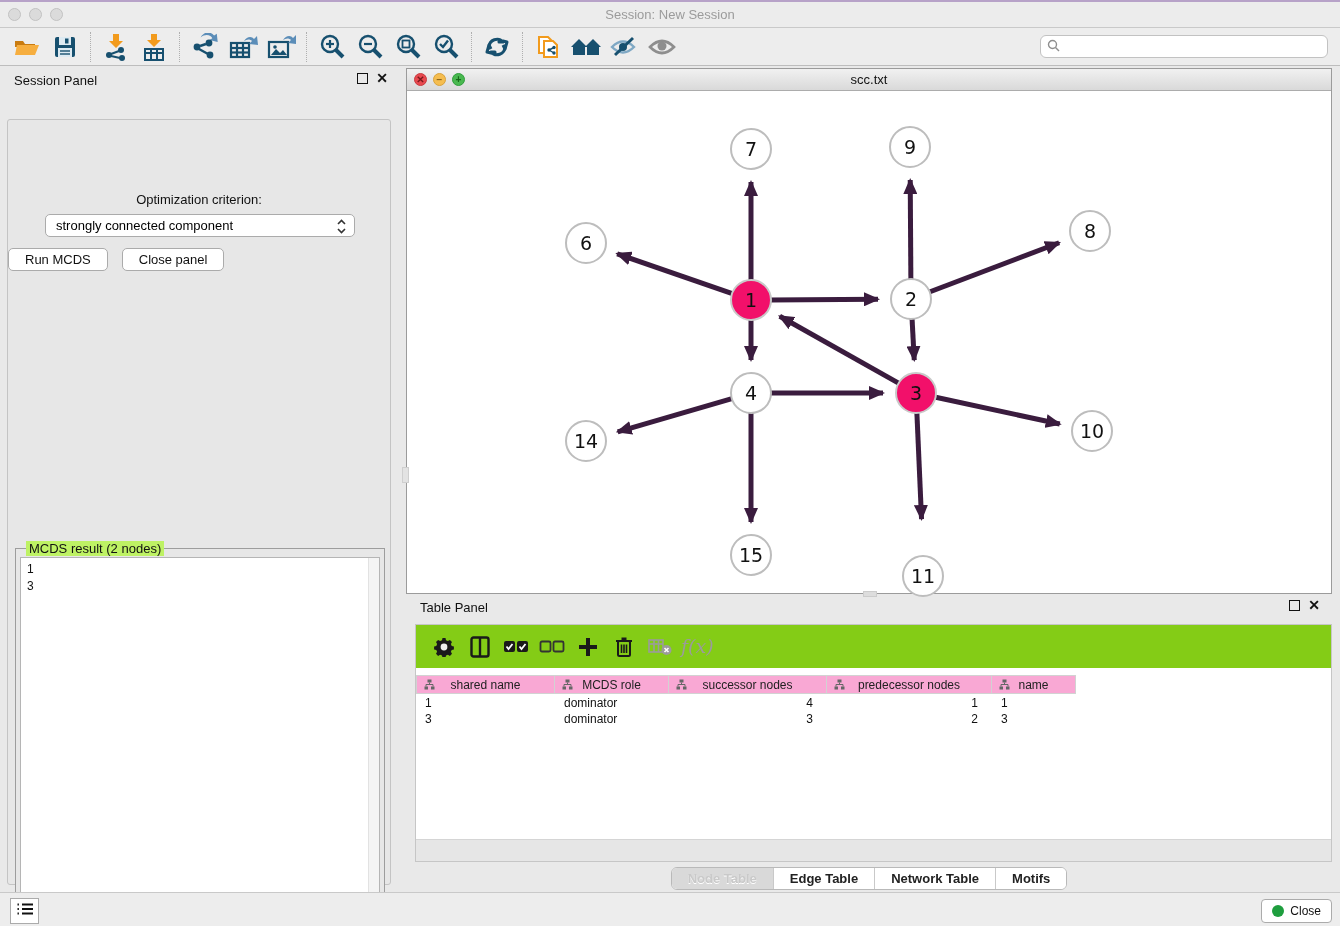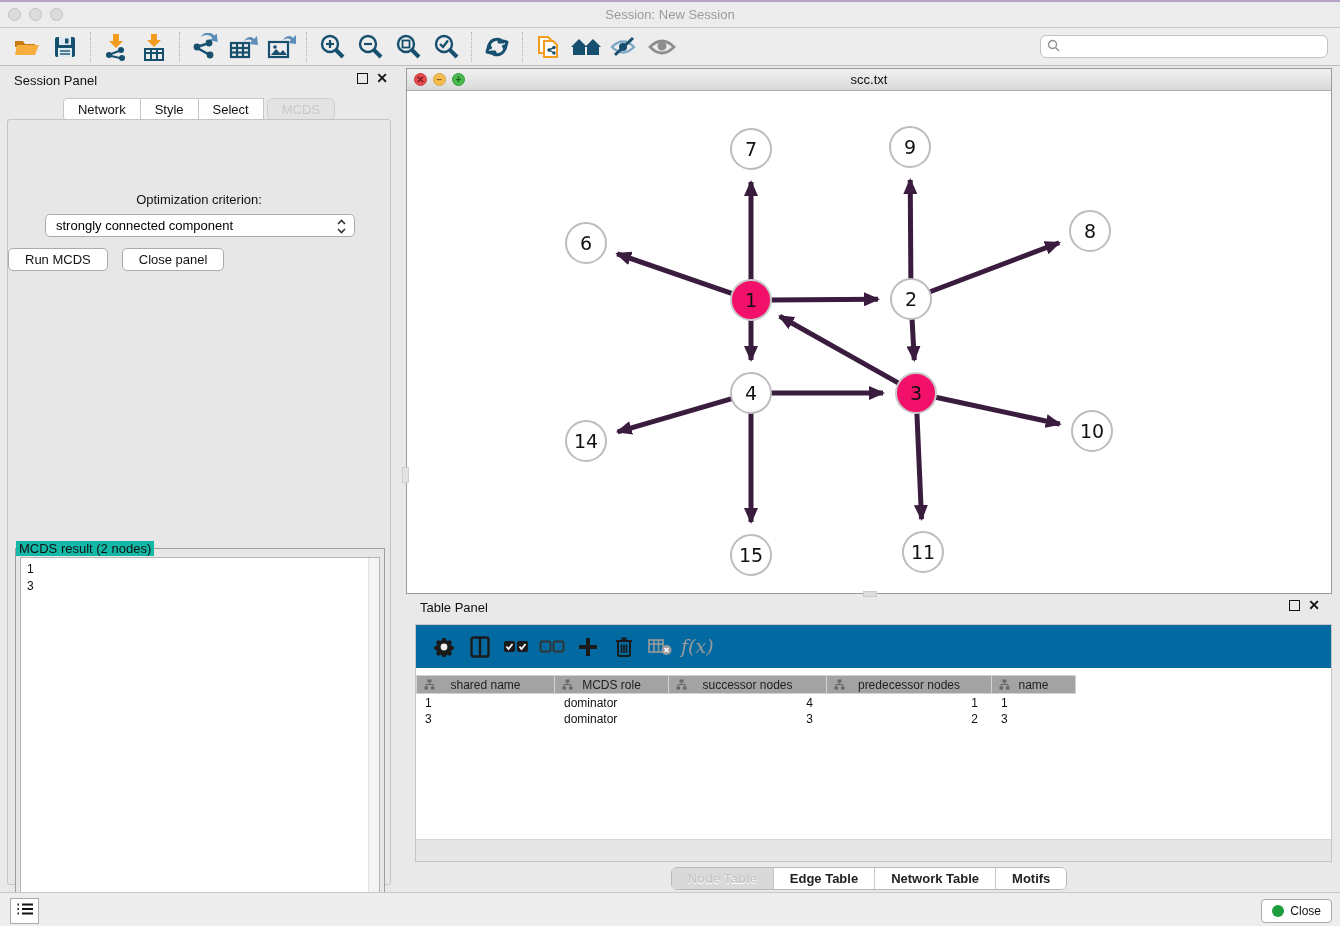--- a/index.html
+++ b/index.html
@@ -31,21 +31,21 @@
   .cp-tab { font-size:13px; padding:3px 14px; background:#FFF; border:1px solid #C6C6C6; border-left:none; color:#111; }
   .cp-tab:first-child { border-left:1px solid #C6C6C6; border-radius:4px 0 0 4px; }
   .cp-tab.sel { background:#E3E3E3; color:#C9C9C9; border-radius:6px; border:1px solid #CFCFCF; margin-left:3px; }
   .cp-pane { position:absolute; left:7px; top:53px; width:384px; height:766px; background:#E7E7E7; border:1px solid #C4C4C4; border-radius:3px; }
   .opt-label { position:absolute; left:0; width:100%; top:72px; text-align:center; font-size:13px; color:#111; }
   .dropdown { position:absolute; left:37px; top:94px; width:310px; height:23px; background:#FFF; border:1px solid #ABABAB; border-radius:5px; display:flex; align-items:center; padding-left:10px; font-size:13px; }
   .dd-stepper { position:absolute; right:7px; top:3px; }
   .btn-row { position:absolute; left:0; top:128px; width:100%; display:flex; justify-content:flex-start; gap:14px; }
   .push-btn { background:#FFF; border:1px solid #ABABAB; border-radius:5px; font-size:13px; padding:3px 16px; color:#111; }
   .result-box { position:absolute; left:7px; top:428px; width:370px; height:382px; border:1px solid #9D9D9D; background:#E7E7E7; }
-  .result-legend { position:absolute; left:0; top:-8px; background:#14b8a6; padding:0 3px; font-size:13px; color:#111; }
+  .result-legend { position:absolute; left:10px; top:-8px; background:#bef264; padding:0 3px; font-size:13px; color:#111; }
   .result-inner { position:absolute; left:4px; top:8px; right:4px; bottom:5px; background:#FFF; border:1px solid #B5B5B5; }
   .result-text { position:absolute; left:6px; top:3px; font-size:12px; color:#111; white-space:pre; line-height:17px; }
   .result-scroll { position:absolute; right:0; top:0; width:11px; bottom:0; background:#F4F4F4; border-left:1px solid #E2E2E2; }
 
   
   .net-window { position:absolute; left:406px; top:66px; width:926px; height:526px; border:1px solid #9B9B9B; background:#FFF; }
   .net-titlebar { position:absolute; left:0; top:0; width:100%; height:22px; background:linear-gradient(#F1F1F1,#D9D9D9); border-bottom:1px solid #ACACAC; }
   .net-lights { position:absolute; left:7px; top:4px; display:flex; gap:6px; }
   .light { width:13px; height:13px; border-radius:50%; font-size:10px; font-weight:bold; display:flex; align-items:center; justify-content:center; color:rgba(60,0,0,.65); }
   .light.red { background:#E8494F; border:1px solid #C93B40; }
@@ -54,24 +54,24 @@
   .net-title { position:absolute; left:0; right:0; top:3px; text-align:center; font-size:13px; color:#111; }
   .net-canvas { position:absolute; left:0; top:22px; width:924px; height:502px; background:#FFF; }
   .gnode { position:absolute; width:42px; height:42px; border-radius:50%; background:#FFF; border:2px solid #BDBDBD; display:flex; align-items:center; justify-content:center; font-size:19px; color:#111; font-family:"DejaVu Sans", sans-serif; }
   .gnode.hl { background:#F2106A; border-color:#C9C9C9; }
   .grip-left { position:absolute; left:-5px; top:398px; width:7px; height:16px; background:#E3E3E3; border:1px solid #CFCFCF; }
   .grip-bottom { position:absolute; left:456px; bottom:-4px; width:14px; height:6px; background:#DDD; border:1px solid #CCC; }
 
   
   .table-panel { position:absolute; left:406px; top:595px; width:926px; height:295px; }
   .tp-inner { position:absolute; left:9px; top:27px; right:0; height:238px; background:#FFF; border:1px solid #C6C6C6; }
-  .tp-toolbar { position:absolute; left:0; top:0; width:100%; height:43px; background:#0369a1; display:flex; align-items:center; padding-left:10px; }
+  .tp-toolbar { position:absolute; left:0; top:0; width:100%; height:43px; background:#84cc16; display:flex; align-items:center; padding-left:10px; }
   .tp-icon { width:36px; height:30px; display:flex; align-items:center; justify-content:center; }
   .thead { position:absolute; left:0; top:50px; height:19px; display:flex; }
-  .th { background:#a3a3a3; border:1px solid #D2D2D2; border-left:none; height:19px; display:flex; align-items:center; font-size:12px; color:#222; position:relative; justify-content:center; }
+  .th { background:#f9a8d4; border:1px solid #D2D2D2; border-left:none; height:19px; display:flex; align-items:center; font-size:12px; color:#222; position:relative; justify-content:center; }
   .th:first-child { border-left:1px solid #D2D2D2; }
   .th svg { position:absolute; left:7px; }
   .trow { position:absolute; left:0; height:16px; display:flex; font-size:12px; color:#111; }
   .td { height:16px; display:flex; align-items:center; }
   .tp-graybar { position:absolute; left:0; bottom:0; width:100%; height:22px; background:#E6E6E6; border-top:1px solid #D5D5D5; }
   .tp-tabs { position:absolute; left:0; bottom:-24px; width:100%; display:flex; justify-content:center; }
   .tp-tabgroup { display:flex; border:1px solid #B9B9B9; border-radius:6px; overflow:hidden; background:#FFF; }
   .tp-tab { font-size:13px; font-weight:bold; padding:3px 16px; color:#222; border-left:1px solid #C9C9C9; background:#FFF; }
   .tp-tab:first-child { border-left:none; }
   .tp-tab.sel { background:#D9D9D9; color:#C9C9C9; text-shadow:0 1px 0 #FFF; }
@@ -252,26 +252,20 @@
   </div>
 
   <div class="control-panel">
     <div class="cp-header">
       <span class="panel-title">Session Panel</span>
       <span class="panel-btns">
         <span class="float-btn"></span>
         <span class="close-btn">✕</span>
       </span>
     </div>
-    <div class="cp-tabs" id="cp-tabs">
-        <div class="cp-tab">Network</div>
-        <div class="cp-tab">Style</div>
-        <div class="cp-tab">Select</div>
-        <div class="cp-tab sel">MCDS</div>
-      </div>
     <div class="cp-pane">
       <div class="opt-label">Optimization criterion:</div>
       <div class="dropdown">
         <span>strongly connected component</span>
         <span class="dd-stepper">
           <svg width="11" height="17" viewBox="0 0 11 17">
               <polyline points="2,6 5.5,2.5 9,6" fill="none" stroke="#333" stroke-width="1.6"></polyline>
               <polyline points="2,11 5.5,14.5 9,11" fill="none" stroke="#333" stroke-width="1.6"></polyline>
             </svg>
         </span>
@@ -323,21 +317,21 @@
         </svg>
     <div class="gnode hl" style="left: 323px; top: 188px;">1</div>
         <div class="gnode" style="left: 483px; top: 187px;">2</div>
         <div class="gnode hl" style="left: 488px; top: 281px;">3</div>
         <div class="gnode" style="left: 323px; top: 281px;">4</div>
         <div class="gnode" style="left: 158px; top: 131px;">6</div>
         <div class="gnode" style="left: 323px; top: 37px;">7</div>
         <div class="gnode" style="left: 662px; top: 119px;">8</div>
         <div class="gnode" style="left: 482px; top: 35px;">9</div>
         <div class="gnode" style="left: 664px; top: 319px; text-align: center;">10</div>
-        <div class="gnode" style="left: 495px; top: 440px;">11</div>
+        <div class="gnode" style="left: 495px; top: 464px;">11</div>
         <div class="gnode" style="left: 158px; top: 329px;">14</div>
         <div class="gnode" style="left: 323px; top: 443px;">15</div>
       </div>
     <div class="grip-left"></div>
     <div class="grip-bottom"></div>
   </div>
 
   <div class="table-panel">
     <div class="cp-header" style="top:0;">
       <span class="panel-title" style="left:14px;">Table Panel</span>

